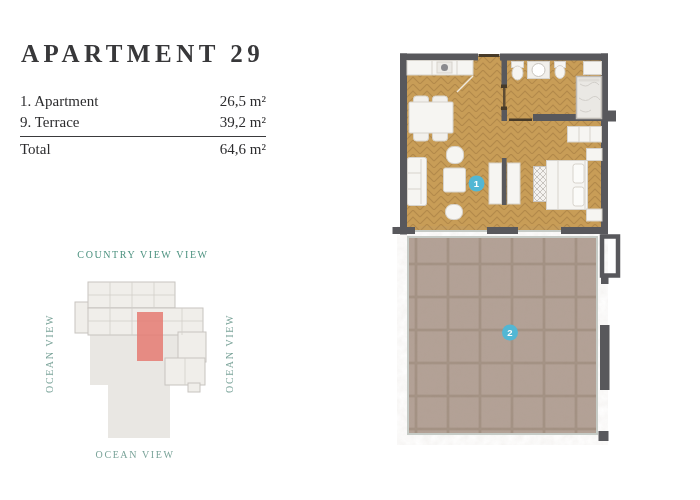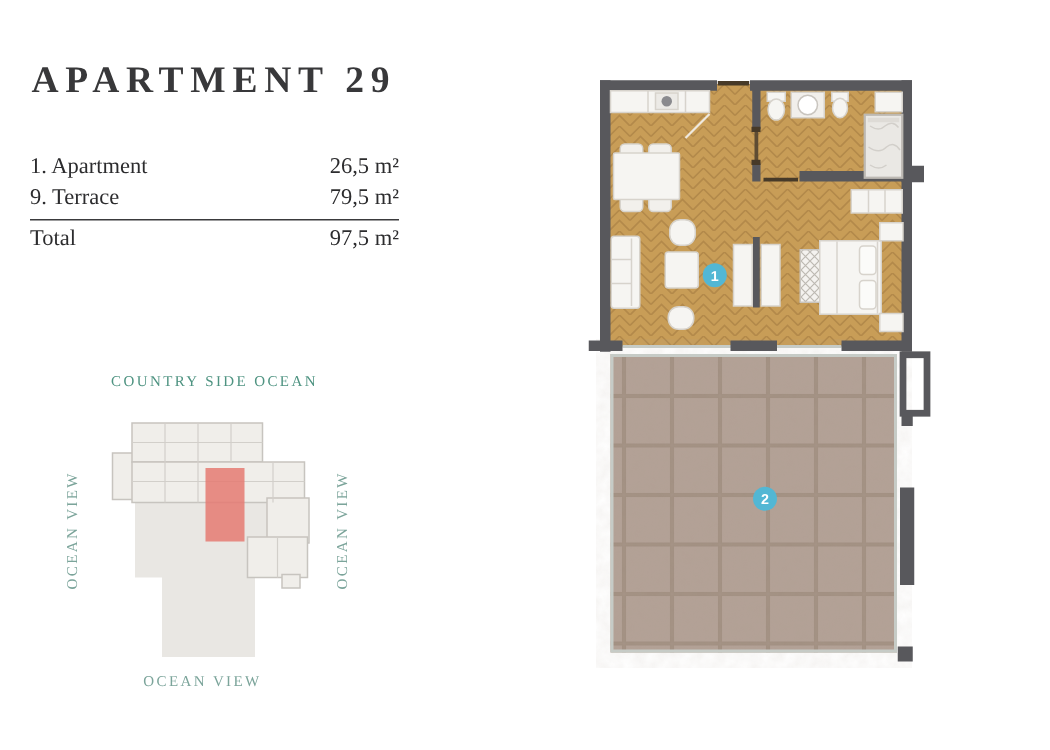--- a/index.html
+++ b/index.html
@@ -1,21 +1,21 @@
 <!DOCTYPE html>
 <html><head>
 <meta charset="utf-8">
 <style>
   html,body{margin:0;padding:0;background:#fff;}
   .canvas{position:relative;width:700px;height:500px;background:#ffffff;overflow:hidden;
           font-family:"Liberation Serif", serif;padding-left:17px;}
   .abs{position:absolute;}
   .title{left:21px;top:40px;font-size:25px;font-weight:bold;letter-spacing:4.5px;
          color:#38383a;white-space:nowrap;}
-  .area-table{left:20px;top:101px;width:246px;font-size:15px;color:#2c2c2e;}
+  .area-table{left:20px;top:91px;width:246px;font-size:15px;color:#2c2c2e;}
   .area-row{display:flex;justify-content:space-between;line-height:21px;}
   .area-sep{border:none;border-top:1.6px solid #3a3a3c;margin:3px 0 2px 0;}
   .vlabel{font-size:10px;letter-spacing:1.6px;color:#7ba49a;text-align:center;white-space:nowrap;}
   .vlabel.top{color:#4e9381;}
   .rot{transform:rotate(-90deg);transform-origin:center center;}
   svg{display:block;}
 </style>
 </head>
 <body>
 
@@ -23,30 +23,30 @@
 
   <div class="abs title">APARTMENT 29</div>
 
   <div class="abs area-table">
     <div class="area-row">
       <span>1. Apartment</span>
       <span>26,5 m²</span>
     </div>
     <div class="area-row">
       <span>9. Terrace</span>
-      <span>79,5 m²</span>
+      <span>39,2 m²</span>
     </div>
     <hr class="area-sep">
     <div class="area-row">
       <span>Total</span>
-      <span>97,5 m²</span>
+      <span>64,6 m²</span>
     </div>
   </div>
 
-  <div class="abs vlabel top" style="left:60px;top:249px;width:166px;">COUNTRY SIDE OCEAN</div>
+  <div class="abs vlabel top" style="left:60px;top:249px;width:166px;">COUNTRY VIEW VIEW</div>
   <div class="abs vlabel rot" style="left:4px;top:348px;width:90px;">OCEAN VIEW</div>
   <div class="abs vlabel rot" style="left:184px;top:348px;width:90px;">OCEAN VIEW</div>
   <div class="abs vlabel" style="left:90px;top:449px;width:90px;">OCEAN VIEW</div>
 
   <svg class="abs" style="left:62px;top:268px;" width="178" height="178" viewBox="0 0 178 178">
     <g>
       <path d="M28,65 H116 V90 H143 V117 H108 V170 H46 V117 H28 Z" fill="#e9e7e3"></path>
     </g>
     <g fill="#f0eeea" stroke="#c7c4bf" stroke-width="1">
       <rect x="13" y="34" width="15" height="31"></rect>

